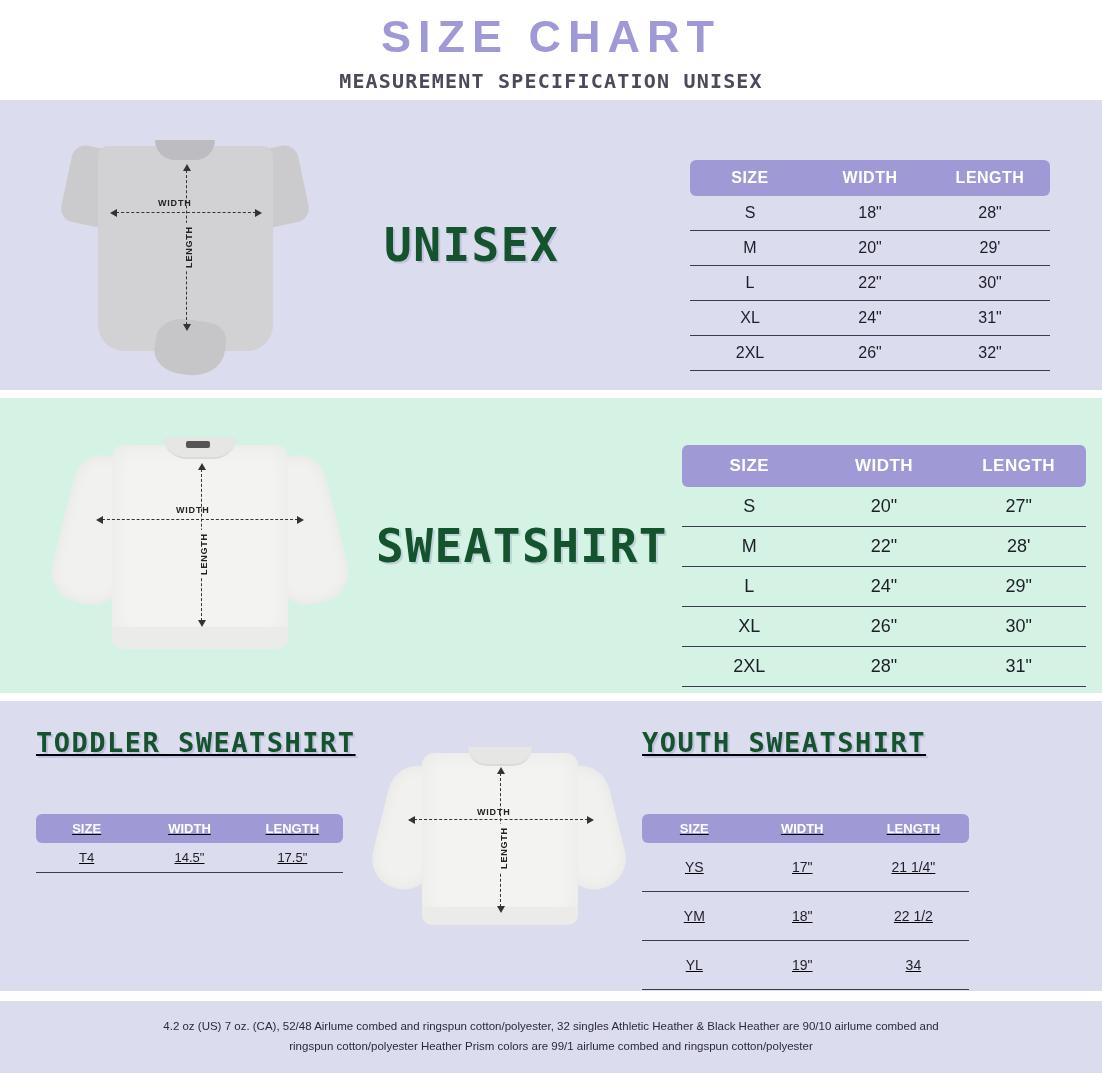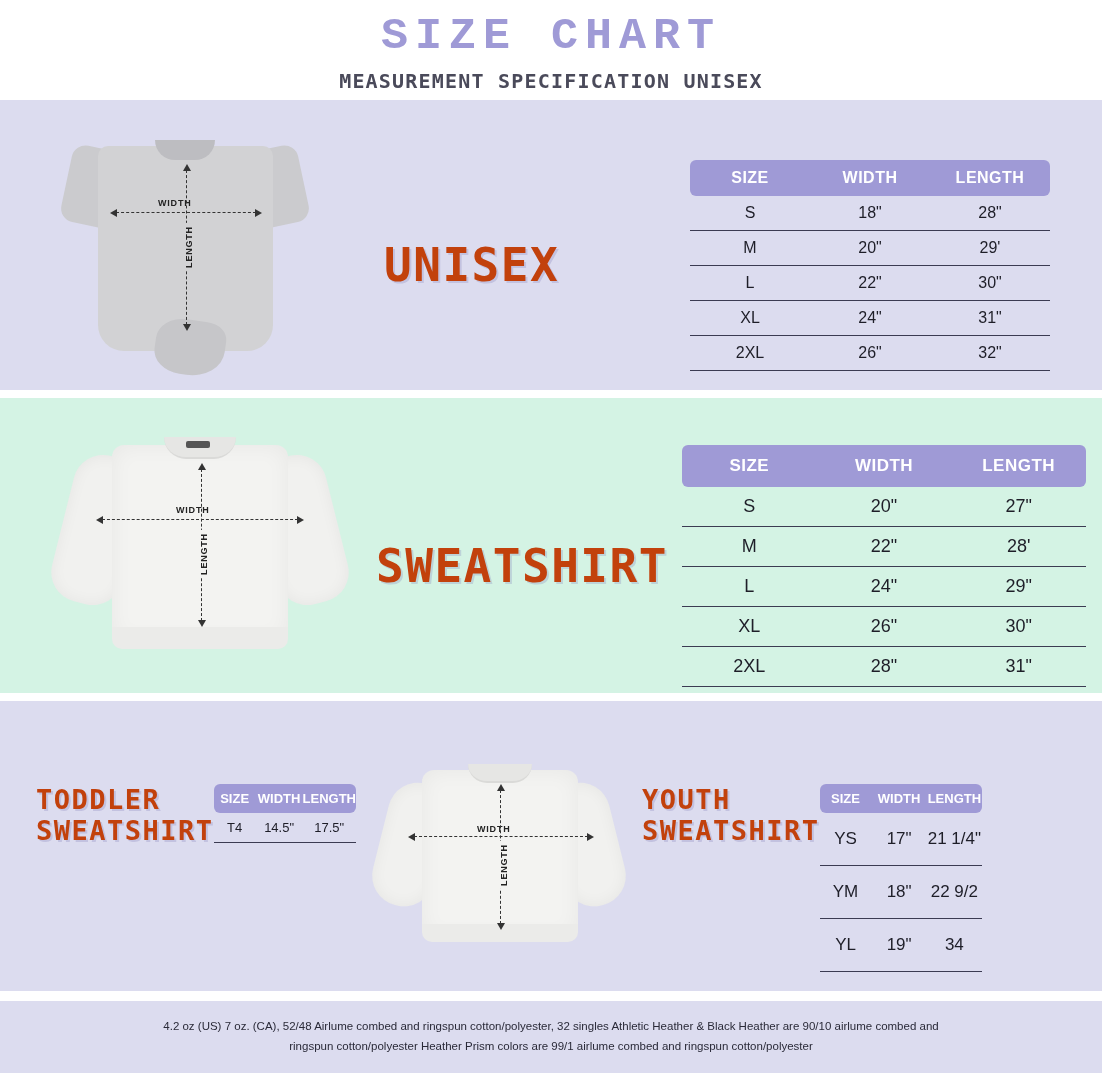--- a/index.html
+++ b/index.html
@@ -16,21 +16,21 @@
   .header {
     height: 100px;
     background: #ffffff;
     display: flex;
     flex-direction: column;
     align-items: center;
     justify-content: center;
     padding-top: 6px;
   }
   .header-title {
-    font-family: Liberation Mono, monospace;
+    font-family: Liberation Sans, sans-serif;
     font-weight: bold;
     font-size: 45px;
     letter-spacing: 7px;
     color: #9f9ad6;
     line-height: 1;
     margin-bottom: 10px;
   }
   .header-sub {
     font-family: "DejaVu Sans Mono", monospace;
     font-weight: bold;
@@ -182,24 +182,23 @@
     color: #222;
     background: transparent;
     padding: 0 3px;
   }
   .lbl-v { transform: rotate(-90deg); transform-origin: center; }
 
   
   .sect-title {
     font-family: "DejaVu Sans Mono", monospace;
     font-weight: bold;
-    color: #c2410c;
+    color: #14532d;
     letter-spacing: 1.5px;
     text-shadow: 2px 2px 0 rgba(120,115,180,0.25);
-    margin-top: 40px;
   }
   .title-lg { font-size: 46px; }
   .title-sm { font-size: 27px; }
 
   
   table {
     border-collapse: collapse;
     background: transparent;
     margin-top: 40px;
   }
@@ -231,42 +230,42 @@
   .tbl-sweat th { font-size: 17px; padding: 11px 0; }
   .tbl-sweat td { font-size: 18px; padding: 9px 0; }
 
   
   .tbl-sm { width: 307px; }
   .tbl-sm th { font-size: 13px; padding: 7px 0; }
   .tbl-sm td { font-size: 13px; padding: 7px 0; }
 
   .tbl-youth { width: 327px; }
   .tbl-youth th { font-size: 13px; padding: 7px 0; }
-  .tbl-youth td { font-size: 17px; padding: 16px 0; }
+  .tbl-youth td { font-size: 14px; padding: 16px 0; }
 
   
   .footer {
     height: 72px;
     background: #dcdcef;
     display: flex;
     align-items: center;
     justify-content: center;
     text-align: center;
     padding: 12px 44px;
   }
   .footer-text {
     font-size: 11.5px;
     line-height: 1.7;
     color: #2a2a38;
   }
   .footer-gap { height: 10px; background: #ffffff; }
 
   
   .row-flex { display: flex; width: 100%; align-items: center; }
-  .kids-col { display: flex; flex-direction: row; align-items: center; }
+  .kids-col { display: flex; flex-direction: column; align-items: center; text-decoration: underline; }
 </style>
 </head>
 <body>
 
 <div class="header">
   <div class="header-title">SIZE CHART</div>
   <div class="header-sub">MEASUREMENT SPECIFICATION UNISEX</div>
 </div>
 
 <div class="band band-unisex">
@@ -467,21 +466,21 @@
         </thead>
         <tbody>
           <tr>
             <td>YS</td>
             <td>17"</td>
             <td>21 1/4"</td>
           </tr>
           <tr>
             <td>YM</td>
             <td>18"</td>
-            <td>22 9/2</td>
+            <td>22 1/2</td>
           </tr>
           <tr>
             <td>YL</td>
             <td>19"</td>
             <td>34</td>
           </tr>
         </tbody>
       </table>
     </div>
   </div>

